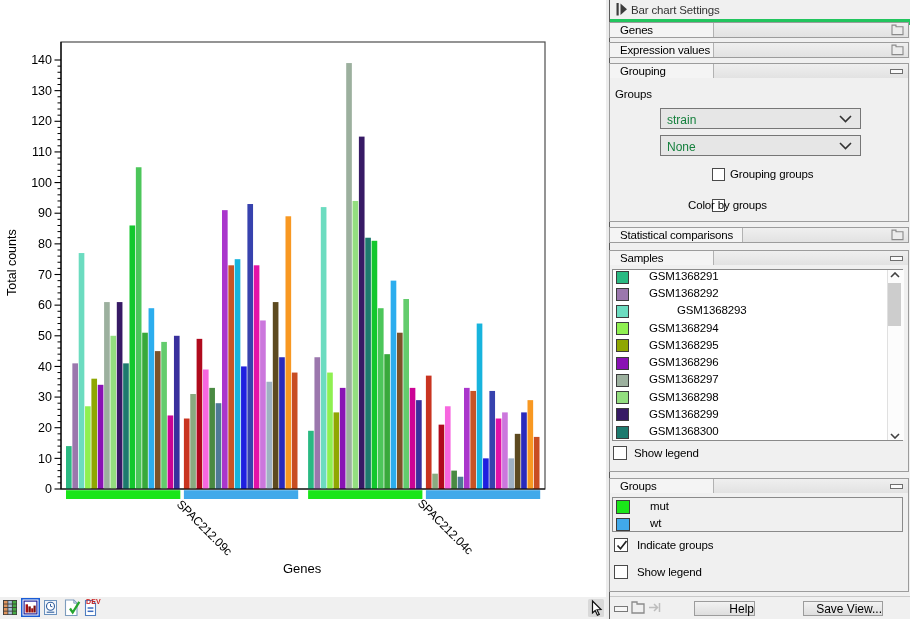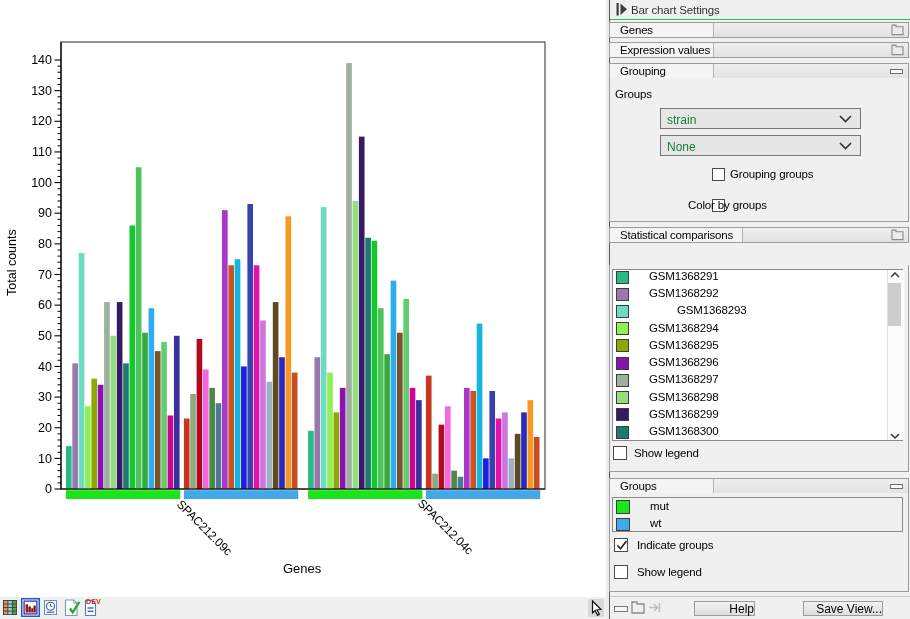--- a/index.html
+++ b/index.html
@@ -239,21 +239,21 @@
       <line x1="4.6" y1="15.3" x2="10.4" y2="15.3" stroke="#3a6cc0" stroke-width="1.5"></line>
       <text x="3" y="8" font-family="Liberation Sans,sans-serif" font-size="7" font-weight="bold" fill="#cc2222" letter-spacing="0.2">DEV</text>
     </svg>
     <svg style="position:absolute;left:588px;top:599px" width="19" height="19" viewBox="0 0 19 19">
       <rect x="0" y="0" width="16" height="18" rx="1.5" fill="#d9d9d9"></rect>
       <path d="M4.5 2 L13 10.5 L9 10.7 L11.3 15.4 L9.4 16.3 L7.2 11.5 L4.5 14 Z" fill="#fff" stroke="#111" stroke-width="1.2"></path>
     </svg>
 <div style="position:absolute;left:606px;top:0;width:3px;height:619px;background:#ececec"></div>
     <div style="position:absolute;left:609px;top:0;width:1px;height:619px;background:#5a5a5a"></div>
     <div style="position:absolute;left:610px;top:0;width:300px;height:619px;background:#f0f0f0"></div>
-    <div style="position:absolute;left:610px;top:0;width:300px;height:19px;border-bottom:1px solid #22c55e">
+    <div style="position:absolute;left:610px;top:0;width:300px;height:19px;border-bottom:6px solid #22c55e">
       <svg width="12" height="13" viewBox="0 0 12 13" style="position:absolute;left:6px;top:3px">
         <rect x="0.5" y="0" width="2.2" height="12.5" fill="#3c3c3c"></rect>
         <path d="M4.5 0.5 L11 6.2 L4.5 12 Z" fill="#3c3c3c"></path>
       </svg>
       <span style="position:absolute;left:21px;top:3.5px;font-size:11.5px;letter-spacing:-0.15px;color:#333">Bar chart Settings</span>
     </div>
     <div class="secbar" style="top:22px;height:15.5px">
       <div class="secbar-l" style="width:103px">
         <span>Genes</span>
       </div>
@@ -300,20 +300,28 @@
     <div class="cb" style="left:712px;top:199px"></div>
     <div class="lbl" style="left:688px;top:199px">Color by groups</div>
     <div class="secbar" style="top:227px;height:15.5px">
       <div class="secbar-l" style="width:132px">
         <span>Statistical comparisons</span>
       </div>
       <div class="secbar-r">
         <svg width="13" height="12" viewBox="0 0 13 12" style="position:absolute;right:4px;top:50%;margin-top:-5.5px">
           <path d="M1 10.5 L1 1.5 L5 1.5 L5 3 L12 3 L12 10.5 Z" fill="#ececec" stroke="#8a8a8a" stroke-width="1.1" transform="translate(0,-0.4) scale(1,1.05)"></path>
         </svg>
+      </div>
+    </div>
+    <div class="secbar" style="top:250px;height:15.5px">
+      <div class="secbar-l" style="width:103px">
+        <span>Samples</span>
+      </div>
+      <div class="secbar-r">
+        <span style="position:absolute;right:5px;top:50%;margin-top:-2px;width:11px;height:3px;background:#fafafa;border:1px solid #6e6e6e;display:inline-block"></span>
       </div>
     </div>
     <div class="secbox" style="top:265px;height:207px"></div>
     <div style="position:absolute;left:612px;top:269px;width:291px;height:172px;background:#fff;border:1px solid #8a8a8a;box-sizing:border-box"></div>
     <div style="position:absolute;left:615.5px;top:270.5px;width:13px;height:13px;background:#2ab982;border:1px solid #3c3c3c;box-sizing:border-box"></div>
     <div class="lbl" style="left:649px;top:270.0px">GSM1368291</div>
     <div style="position:absolute;left:615.5px;top:287.7px;width:13px;height:13px;background:#9b77ad;border:1px solid #3c3c3c;box-sizing:border-box"></div>
     <div class="lbl" style="left:649px;top:287.2px">GSM1368292</div>
     <div style="position:absolute;left:615.5px;top:304.9px;width:13px;height:13px;background:#6cdcc0;border:1px solid #3c3c3c;box-sizing:border-box"></div>
     <div class="lbl" style="left:677px;top:304.4px">GSM1368293</div>

